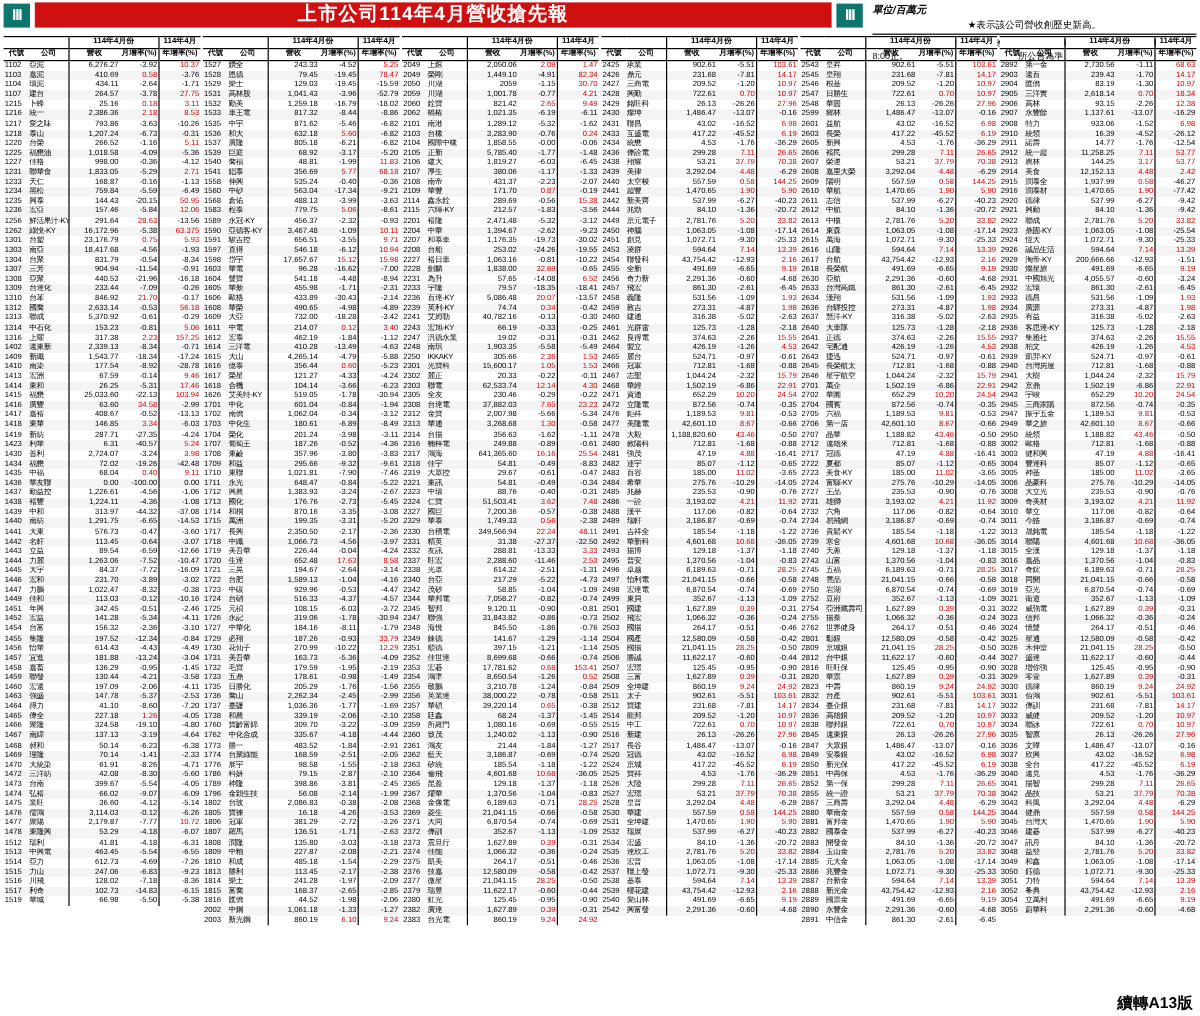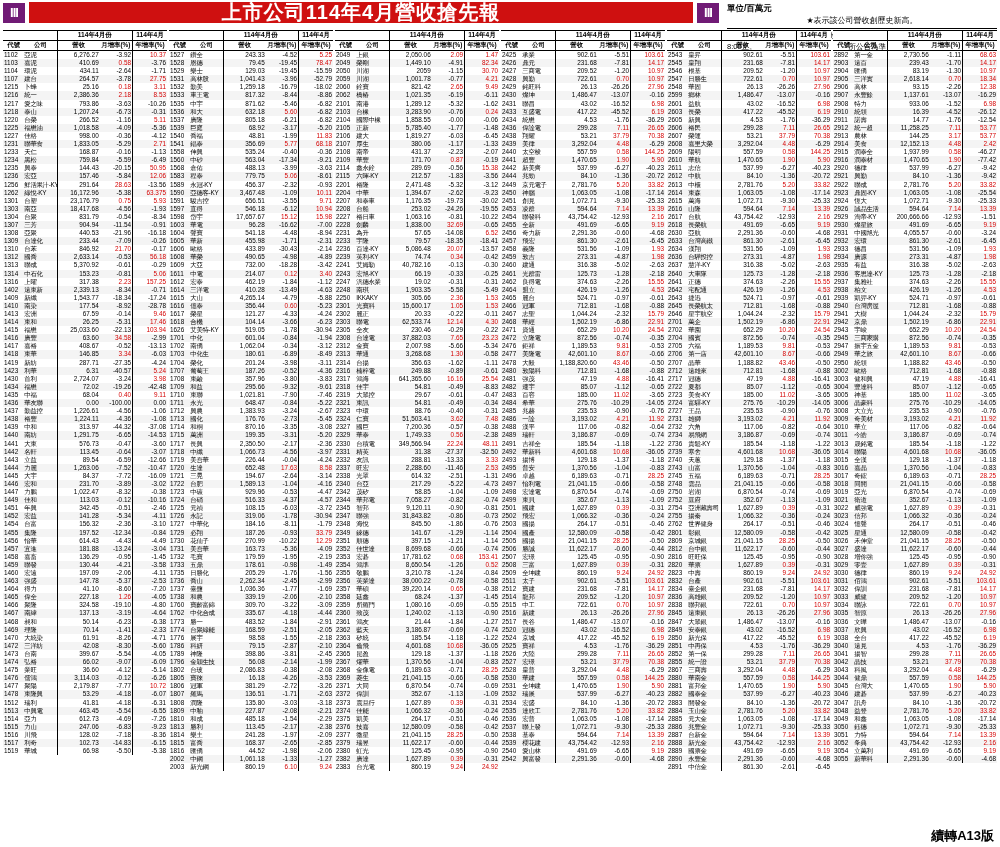--- a/index.html
+++ b/index.html
@@ -9,28 +9,28 @@
     font-family:"Liberation Sans","DejaVu Sans",sans-serif;
     font-size:7px;
     color:#000;
     overflow:hidden;
   }
   #page{position:relative;width:1000px;height:847px;box-sizing:border-box;padding:2px 3px;}
 
   
   .topbar{display:flex;align-items:flex-start;height:26px;}
   .title-wrap{flex:0 0 716px;display:flex;align-items:center;gap:4px;}
-  .flagbox{width:22px;height:20px;background:#701a75;display:flex;align-items:center;justify-content:center;}
+  .flagbox{width:22px;height:20px;background:#0f766e;display:flex;align-items:center;justify-content:center;}
   .flagbox span{color:#fff;font-size:13px;font-weight:bold;letter-spacing:-1px;}
   .title-red{
     flex:1;background:#cf1010;color:#fff;text-align:center;
-    font-size:20px;font-weight:bold;letter-spacing:1px;height:21px;line-height:21px;
+    font-size:16px;font-weight:bold;letter-spacing:1px;height:21px;line-height:21px;
   }
   .topnote{flex:1;padding-left:8px;font-size:8px;line-height:1.5;}
-  .topnote .unit{font-weight:bold;font-size:8.5px;}
+  .topnote .unit{font-weight:bold;font-size:8.5px;font-style:italic;}
   .topnote .star{display:block;text-align:center;border-bottom:1px solid #000;padding-bottom:1px;margin-bottom:1px;}
   .noterow{display:flex;justify-content:space-between;font-size:7.5px;}
 
   
   .sheet{display:flex;gap:2px;margin-top:2px;}
   .block{flex:1 1 0;min-width:0;}
   table{border-collapse:collapse;width:100%;table-layout:fixed;}
   th,td{padding:0;margin:0;font-size:6.4px;line-height:8.1px;white-space:nowrap;overflow:hidden;}
 
   thead tr.grp th{

